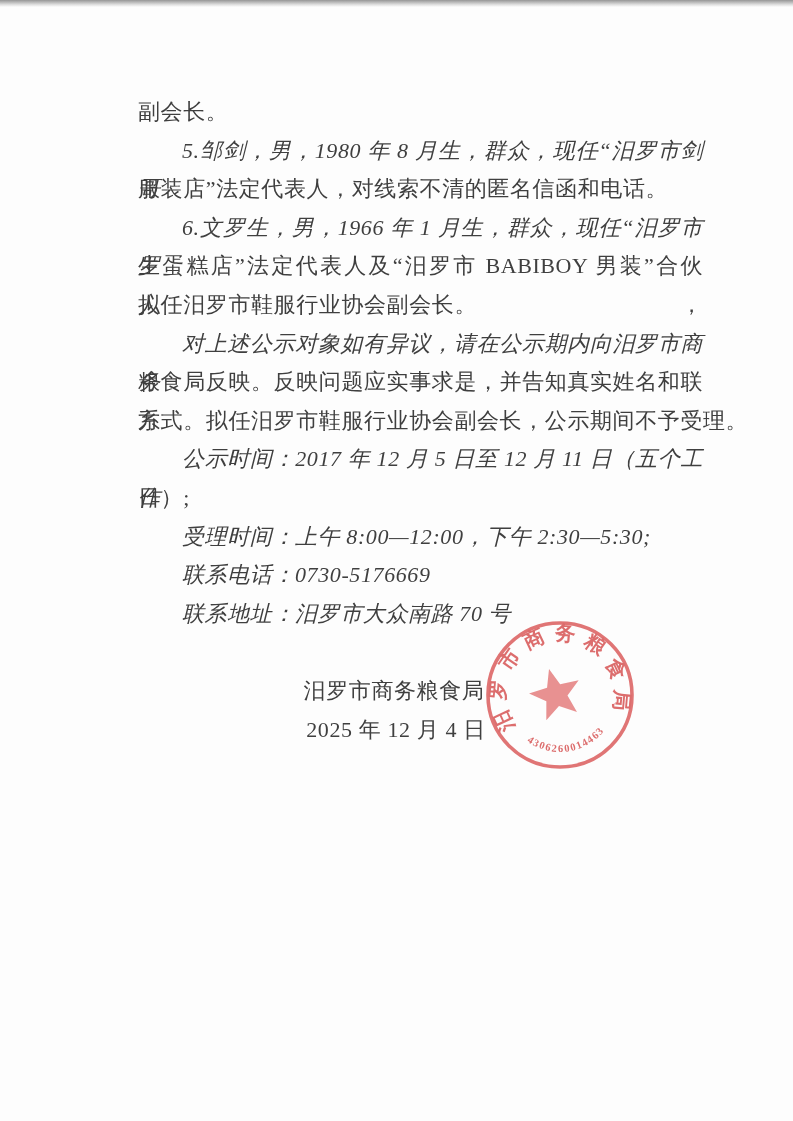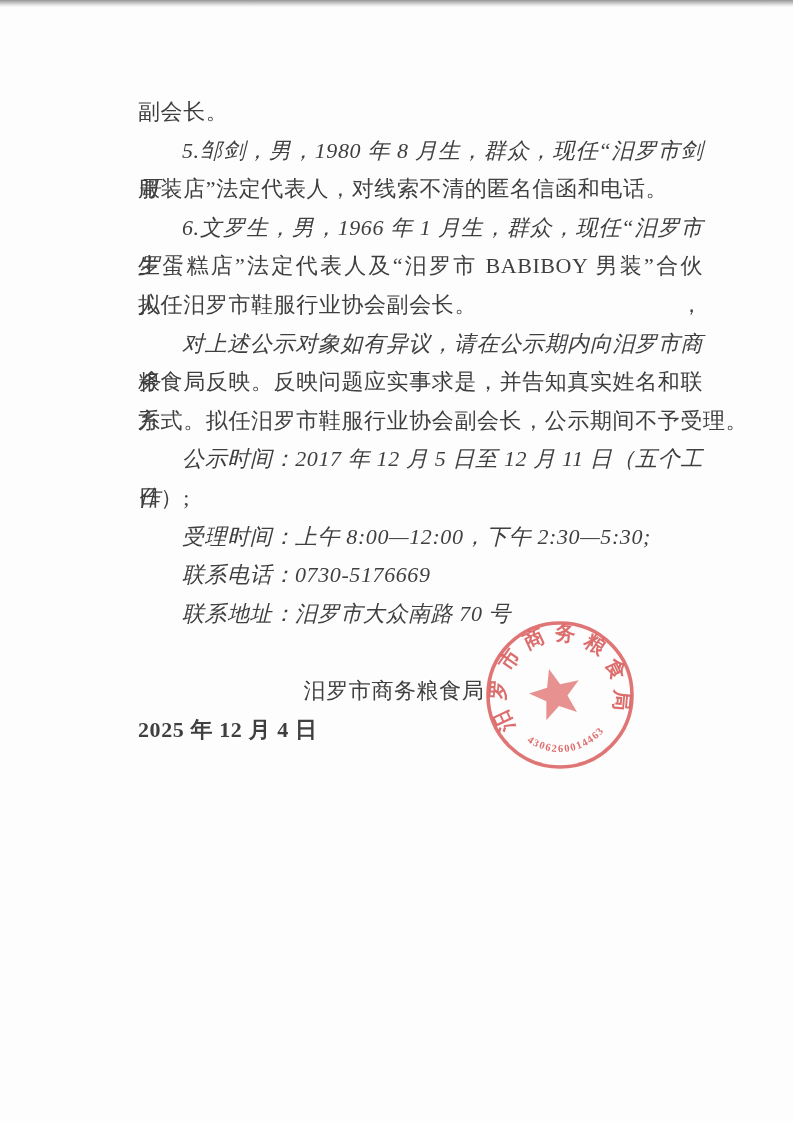--- a/index.html
+++ b/index.html
@@ -36,21 +36,21 @@
     letter-spacing: 0.6px;
     white-space: nowrap;
   }
   .indent { text-indent: 44px; font-style: italic; }
   .j {
     white-space: normal;
     text-align: justify;
     text-align-last: justify;
   }
   .sig  { text-align: center; padding-right: 53px; }
-  .date { text-align: left; padding-right: 49px; font-weight: bold; }
+  .date { text-align: center; padding-right: 49px; }
   .seal {
     position: absolute;
     left: 0; top: 0;
     width: 793px; height: 1121px;
     pointer-events: none;
     mix-blend-mode: multiply;
   }
   .seal text {
     font-family: "Liberation Serif", "DejaVu Serif", serif;
     font-weight: bold;

